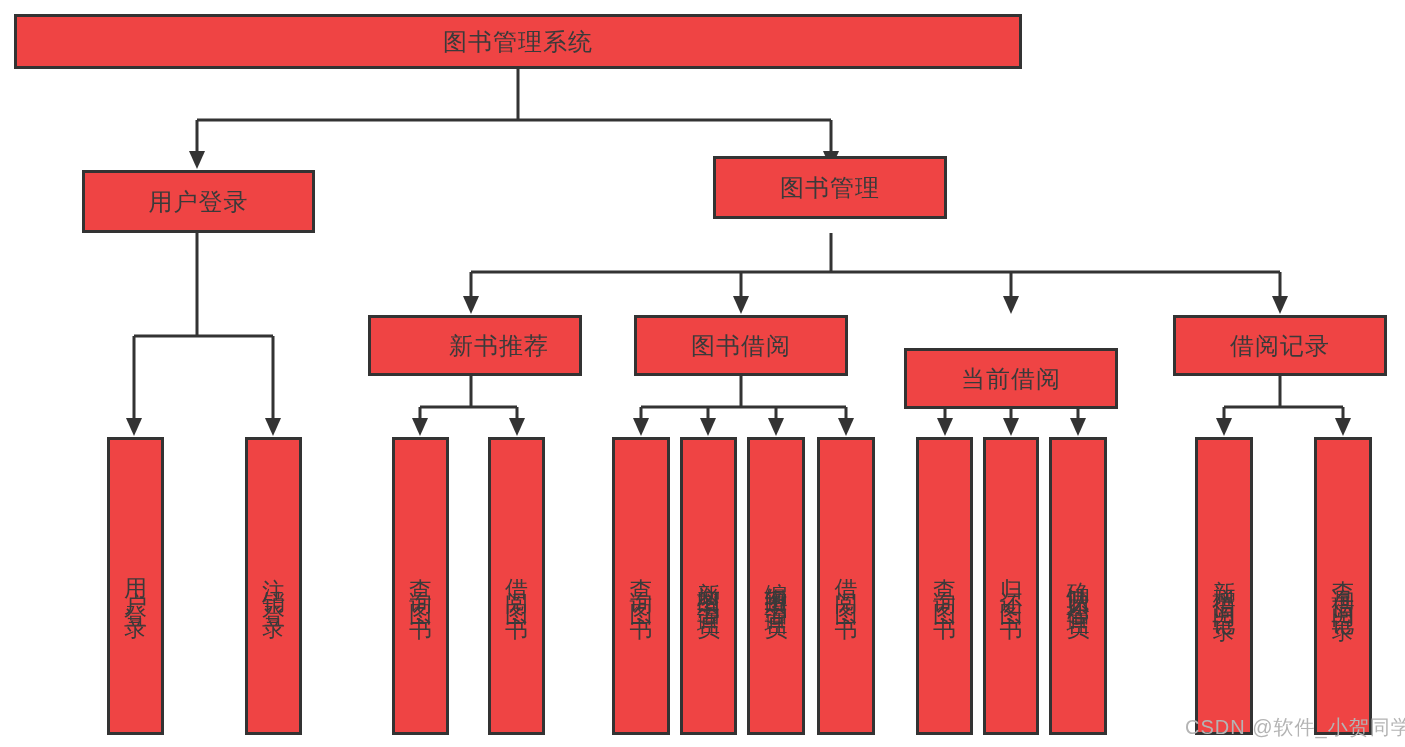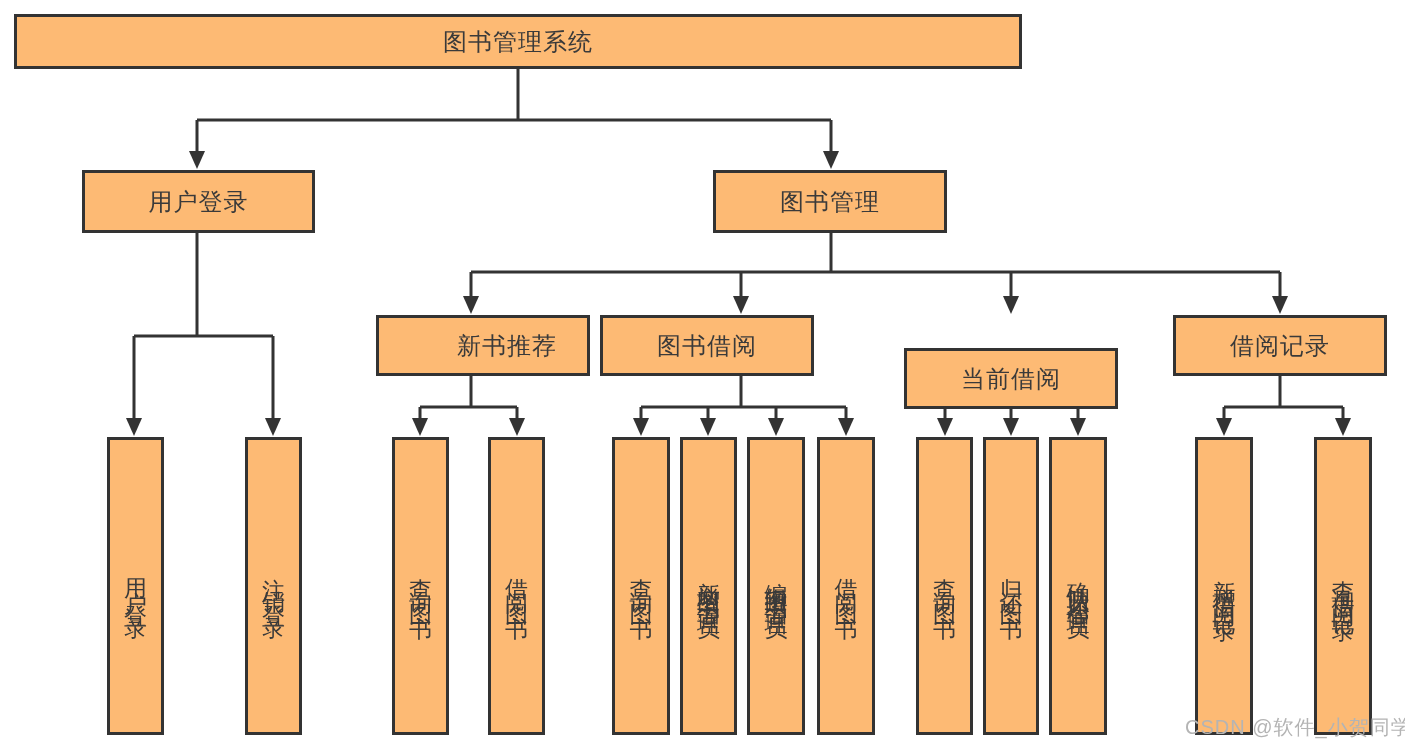--- a/index.html
+++ b/index.html
@@ -18,34 +18,34 @@
   .edges {
     position: absolute;
     left: 0; top: 0;
     width: 1405px;
     height: 747px;
   }
   .node {
     position: absolute;
     box-sizing: border-box;
     border: 3px solid #333333;
-    background: #fdba74;
+    background: #ef4444;
     color: #3a3a3a;
     display: flex;
     align-items: center;
     justify-content: center;
     text-align: center;
   }
   .h-label { font-size: 24px; letter-spacing: 1px; }
   .root   { left: 14px;  top: 14px;  width: 1008px; height: 55px; }
   .lvl2-a { left: 82px;  top: 170px; width: 233px;  height: 63px; }
-  .lvl2-b { left: 713px; top: 170px; width: 234px;  height: 63px; }
+  .lvl2-b { left: 713px; top: 156px; width: 234px;  height: 63px; }
   .lvl3   { top: 315px; height: 61px; width: 214px; }
-  .lvl3-a { left: 376px; padding-left: 48px; }
-  .lvl3-b { left: 600px; }
+  .lvl3-a { left: 368px; padding-left: 48px; }
+  .lvl3-b { left: 634px; }
   .lvl3-c { left: 904px; margin-top: 33px; }
   .lvl3-d { left: 1173px; }
   .leaf   { top: 437px; height: 298px; width: 57px; }
   .leaf span {
     writing-mode: vertical-rl;
     text-orientation: mixed;
     font-size: 23px;
     line-height: 1.0;
     color: #3a3a3a;
   }

